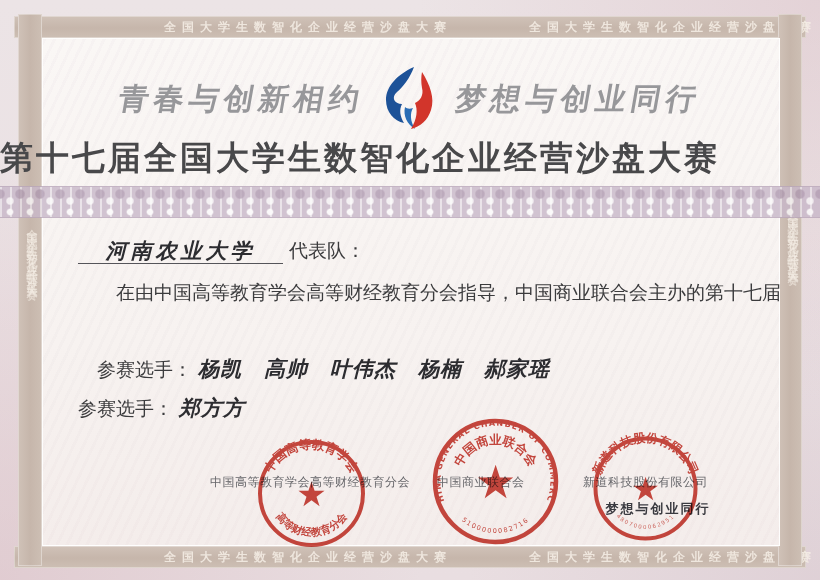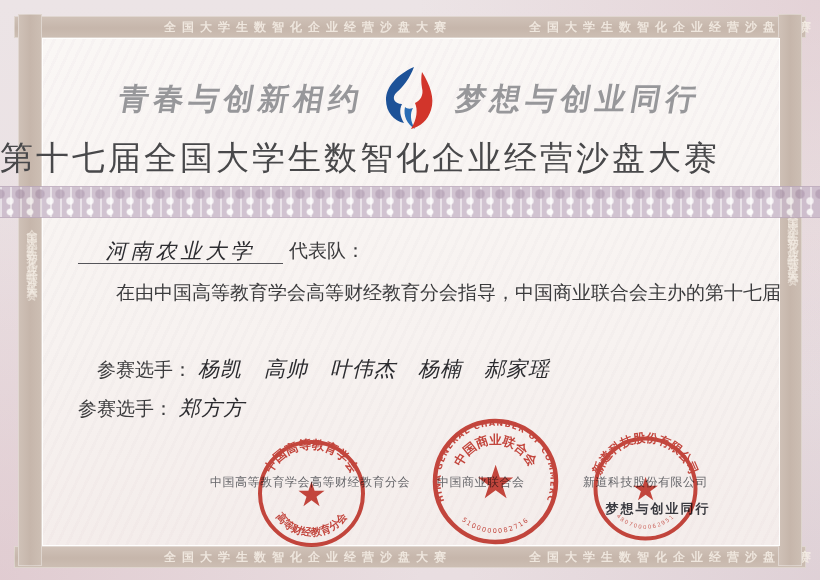--- a/index.html
+++ b/index.html
@@ -60,26 +60,26 @@
     position:absolute;left:0;top:64px;width:820px;height:70px;
     display:flex;align-items:center;justify-content:center;gap:16px;
   }
   .slogan-text{
     font-size:30px;font-weight:bold;color:#97979a;letter-spacing:5px;
     transform:skewX(-10deg);white-space:nowrap;
   }
   .logo{width:60px;height:66px;flex:0 0 auto;}
   .main-title{
     position:absolute;left:0;top:136px;width:675px;text-align:center;
-    font-size:33px;font-weight:normal;color:#48484a;letter-spacing:3px;white-space:nowrap;
+    font-size:33px;font-weight:bold;color:#48484a;letter-spacing:3px;white-space:nowrap;
   }
   
   .bodyline{position:absolute;left:78px;width:664px;font-size:19px;color:#3b3b3d;white-space:nowrap;}
   .indent{text-indent:38px;}
-  .hand{font-family:"DejaVu Serif","Liberation Serif",serif;font-style:italic;font-weight:normal;color:#2c2c30;}
+  .hand{font-family:"DejaVu Serif","Liberation Serif",serif;font-style:italic;font-weight:bold;color:#2c2c30;}
   .blank{display:inline-block;border-bottom:1.5px solid #55555a;text-align:center;vertical-align:bottom;line-height:24px;}
   .blank-school{width:205px;font-size:21px;letter-spacing:4px;}
   .blank-province{width:92px;font-size:20px;letter-spacing:3px;}
   .blank-award{width:150px;font-size:21px;letter-spacing:3px;}
   .names{font-size:21px;letter-spacing:1px;}
   
   .org-label{position:absolute;top:474px;font-size:12px;color:#66666a;letter-spacing:.5px;z-index:3;white-space:nowrap;}
   .org1{left:210px;} .org2{left:437px;} .org3{left:583px;}
   .date-text{position:absolute;left:592px;top:500px;width:132px;text-align:center;
     font-size:13px;font-weight:bold;color:#3a3a40;letter-spacing:2px;z-index:3;white-space:nowrap;}

